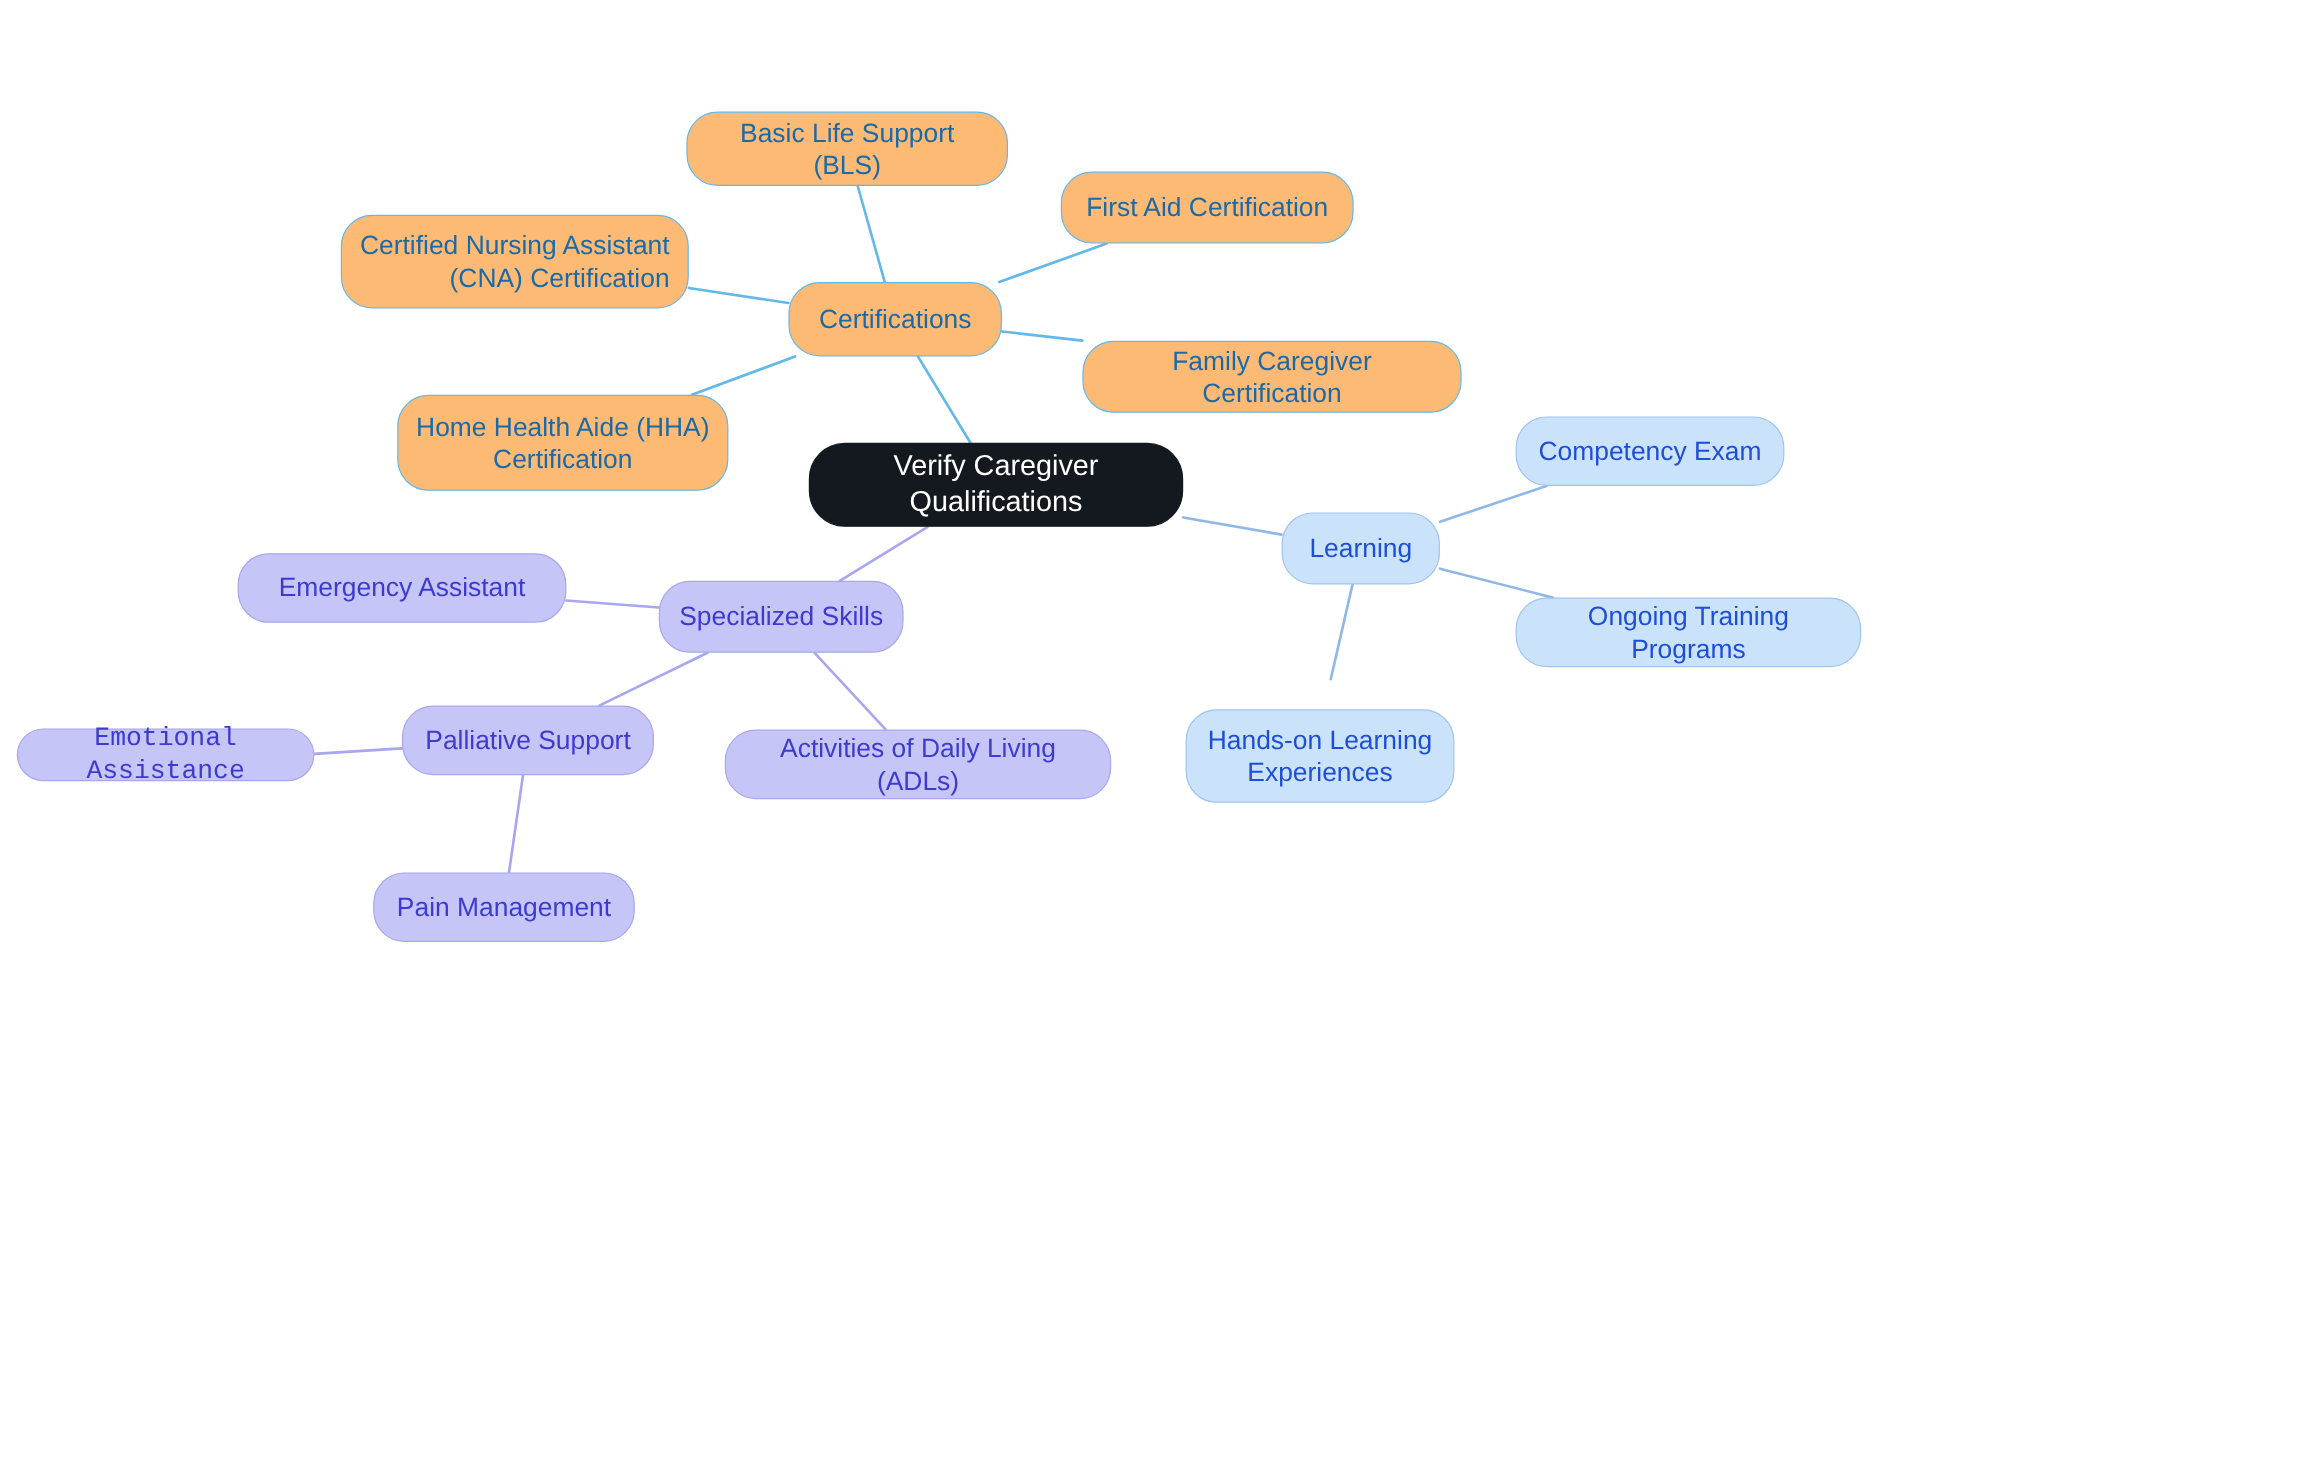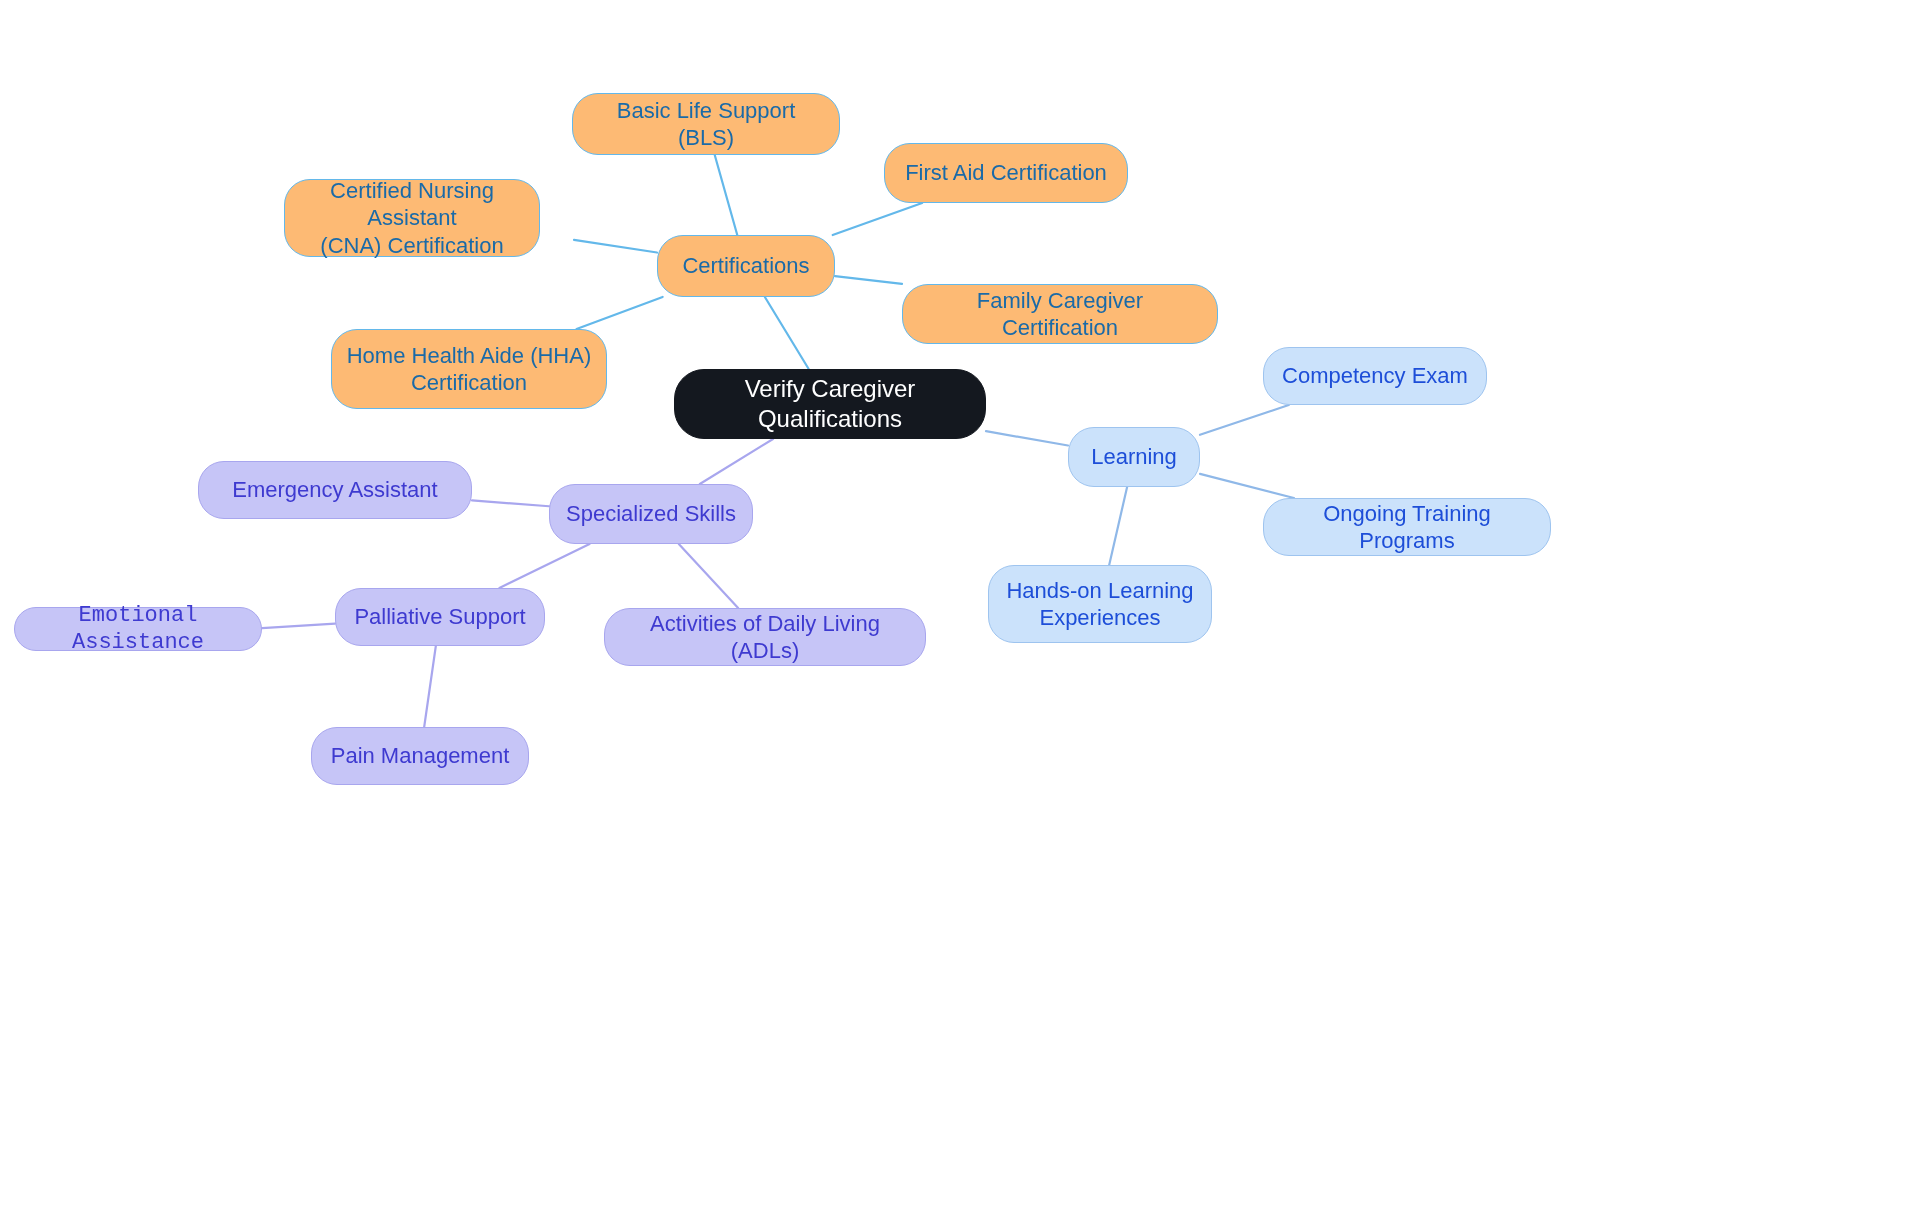--- a/index.html
+++ b/index.html
@@ -113,30 +113,30 @@
       <line x1="589.5436893203884" y1="544" x2="499.40776699029124" y2="588" stroke="#a8a6ee" stroke-width="2.2" stroke-linecap="round"></line>
       <line x1="678.8048780487804" y1="544" x2="738.1219512195122" y2="608" stroke="#a8a6ee" stroke-width="2.2" stroke-linecap="round"></line>
       <line x1="335" y1="623.6059602649007" x2="262" y2="628.1986754966888" stroke="#a8a6ee" stroke-width="2.2" stroke-linecap="round"></line>
       <line x1="435.8273381294964" y1="646" x2="424.1726618705036" y2="727" stroke="#a8a6ee" stroke-width="2.2" stroke-linecap="round"></line>
     </svg>
 
   <div id="nodes">
       <div class="node root" style="left: 674px; top: 369px; width: 312px; height: 70px; text-align: center;"><span>Verify Caregiver Qualifications</span></div>
       <div class="node blue" style="left: 657px; top: 235px; width: 178px; height: 62px;"><span>Certifications</span></div>
       <div class="node blue" style="left: 572px; top: 93px; width: 268px; height: 62px;"><span>Basic Life Support (BLS)</span></div>
-      <div class="node blue" style="left: 284px; top: 179px; width: 256px; height: 78px;"><span>Certified Nursing Assistant
+      <div class="node blue" style="left: 284px; top: 179px; width: 290px; height: 78px; text-align: right;"><span>Certified Nursing Assistant
 (CNA) Certification</span></div>
       <div class="node blue" style="left: 331px; top: 329px; width: 276px; height: 80px;"><span>Home Health Aide (HHA)
 Certification</span></div>
       <div class="node blue" style="left: 884px; top: 143px; width: 244px; height: 60px;"><span>First Aid Certification</span></div>
       <div class="node blue" style="left: 902px; top: 284px; width: 316px; height: 60px;"><span>Family Caregiver Certification</span></div>
       <div class="node blue-soft" style="left: 1068px; top: 427px; width: 132px; height: 60px;"><span>Learning</span></div>
       <div class="node blue-soft" style="left: 1263px; top: 347px; width: 224px; height: 58px;"><span>Competency Exam</span></div>
       <div class="node blue-soft" style="left: 1263px; top: 498px; width: 288px; height: 58px;"><span>Ongoing Training Programs</span></div>
-      <div class="node blue-soft" style="left: 988px; top: 565px; width: 224px; height: 78px;"><span>Hands-on Learning
+      <div class="node blue-soft" style="left: 988px; top: 591px; width: 224px; height: 78px;"><span>Hands-on Learning
 Experiences</span></div>
       <div class="node purple" style="left: 549px; top: 484px; width: 204px; height: 60px;"><span>Specialized Skills</span></div>
       <div class="node purple" style="left: 198px; top: 461px; width: 274px; height: 58px;"><span>Emergency Assistant</span></div>
       <div class="node purple" style="left: 335px; top: 588px; width: 210px; height: 58px;"><span>Palliative Support</span></div>
       <div class="node purple" style="left: 604px; top: 608px; width: 322px; height: 58px;"><span>Activities of Daily Living (ADLs)</span></div>
       <div class="node purple" style="left: 14px; top: 607px; width: 248px; height: 44px; font-family: Liberation Mono, monospace;"><span>Emotional Assistance</span></div>
       <div class="node purple" style="left: 311px; top: 727px; width: 218px; height: 58px;"><span>Pain Management</span></div>
     </div>
 
 

